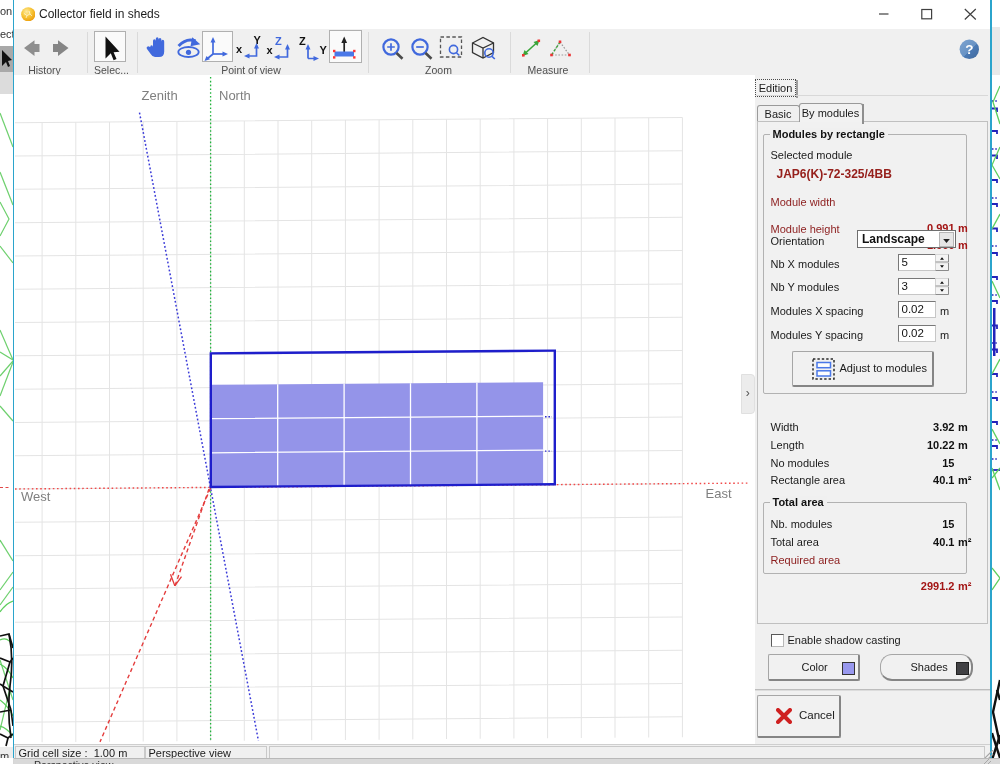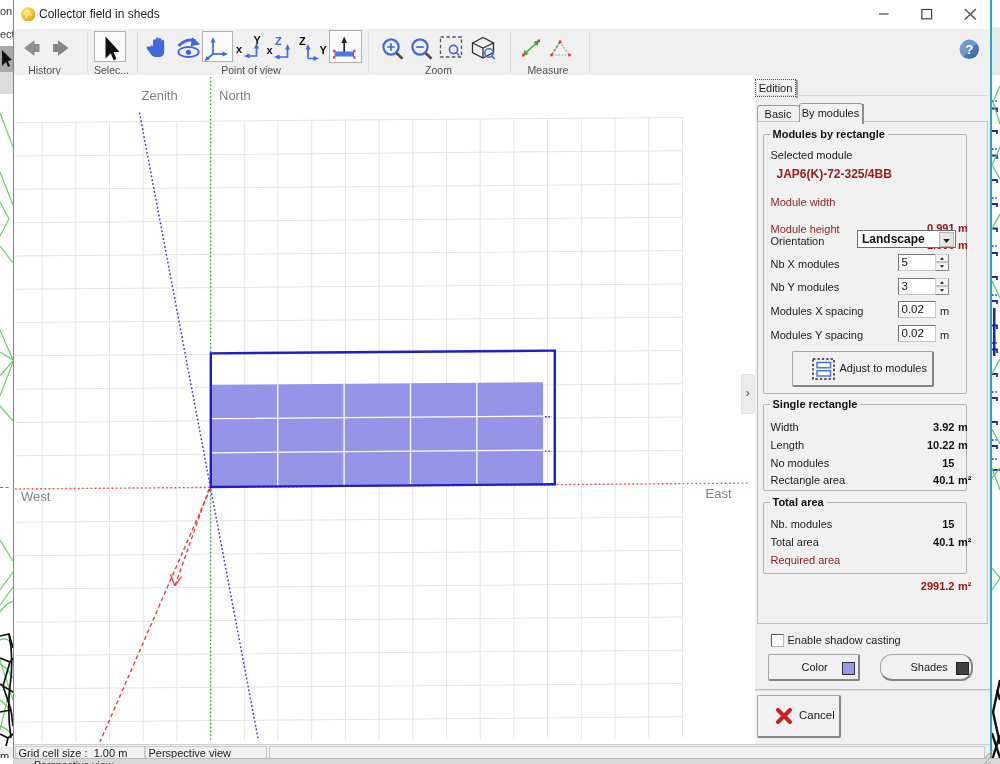--- a/index.html
+++ b/index.html
@@ -406,23 +406,20 @@
 
     <div class="btn3d" style="left:778px;top:351px;width:139px;height:33px;">
       <svg class="abs" style="left:19px;top:6px;" width="23" height="22" viewBox="0 0 23 22">
         <rect x="1" y="1" width="21" height="20" fill="none" stroke="#2a2a2a" stroke-width="1.5" stroke-dasharray="2.4 2"></rect>
         <rect x="5" y="4.5" width="13.5" height="5.2" fill="#fdfdfd" stroke="#4a78e8" stroke-width="1.5"></rect>
         <rect x="5" y="12.8" width="13.5" height="5.2" fill="#fdfdfd" stroke="#4a78e8" stroke-width="1.5"></rect>
       </svg>
       <div class="abs" style="left:47px;top:10px;">Adjust to modules</div>
     </div>
 
-    <div class="group" style="left:749px;top:404px;width:202px;height:85px;">
-      <div class="glabel">Single rectangle</div>
-    </div>
     <div class="lbl" style="left:757px;top:420.5px;">Width</div>
     <div class="val" style="left:841px;top:420.5px;width:100px;">3.92</div>
         <div class="val" style="left:944.5px;top:420.5px;width:14px;text-align:left;">m</div>
     <div class="lbl" style="left:757px;top:438.5px;">Length</div>
     <div class="val" style="left:841px;top:438.5px;width:100px;">10.22</div>
         <div class="val" style="left:944.5px;top:438.5px;width:14px;text-align:left;">m</div>
     <div class="lbl" style="left:757px;top:456.5px;">No modules</div>
     <div class="val" style="left:841px;top:456.5px;width:100px;">15</div>
     <div class="lbl" style="left:757px;top:474px;">Rectangle area</div>
     <div class="val" style="left:841px;top:474px;width:100px;">40.1</div>

